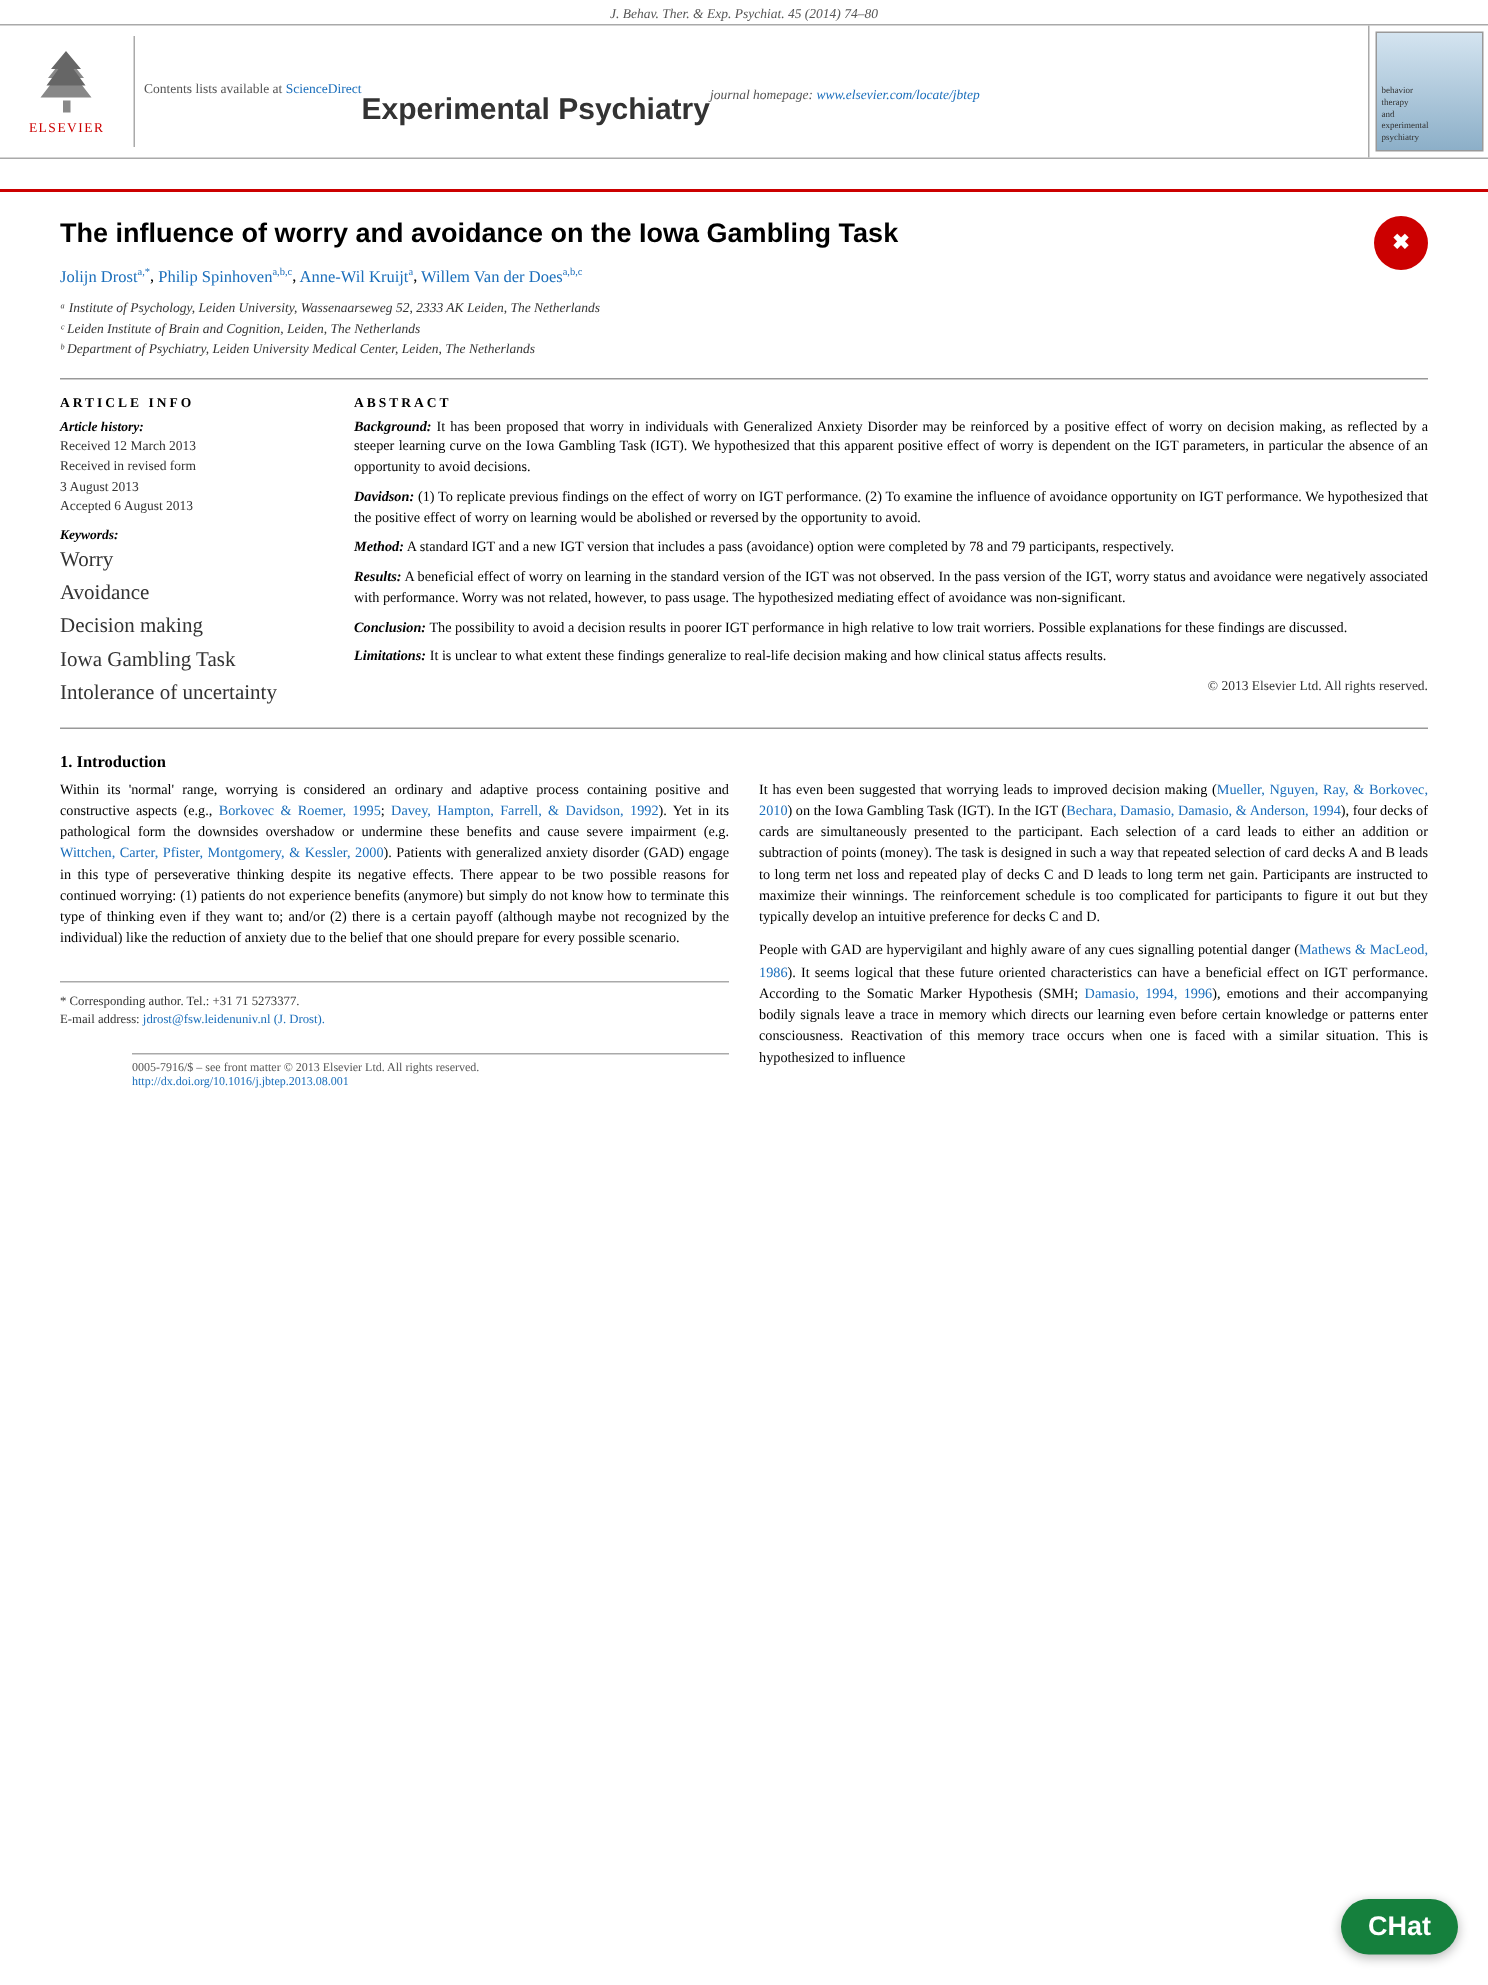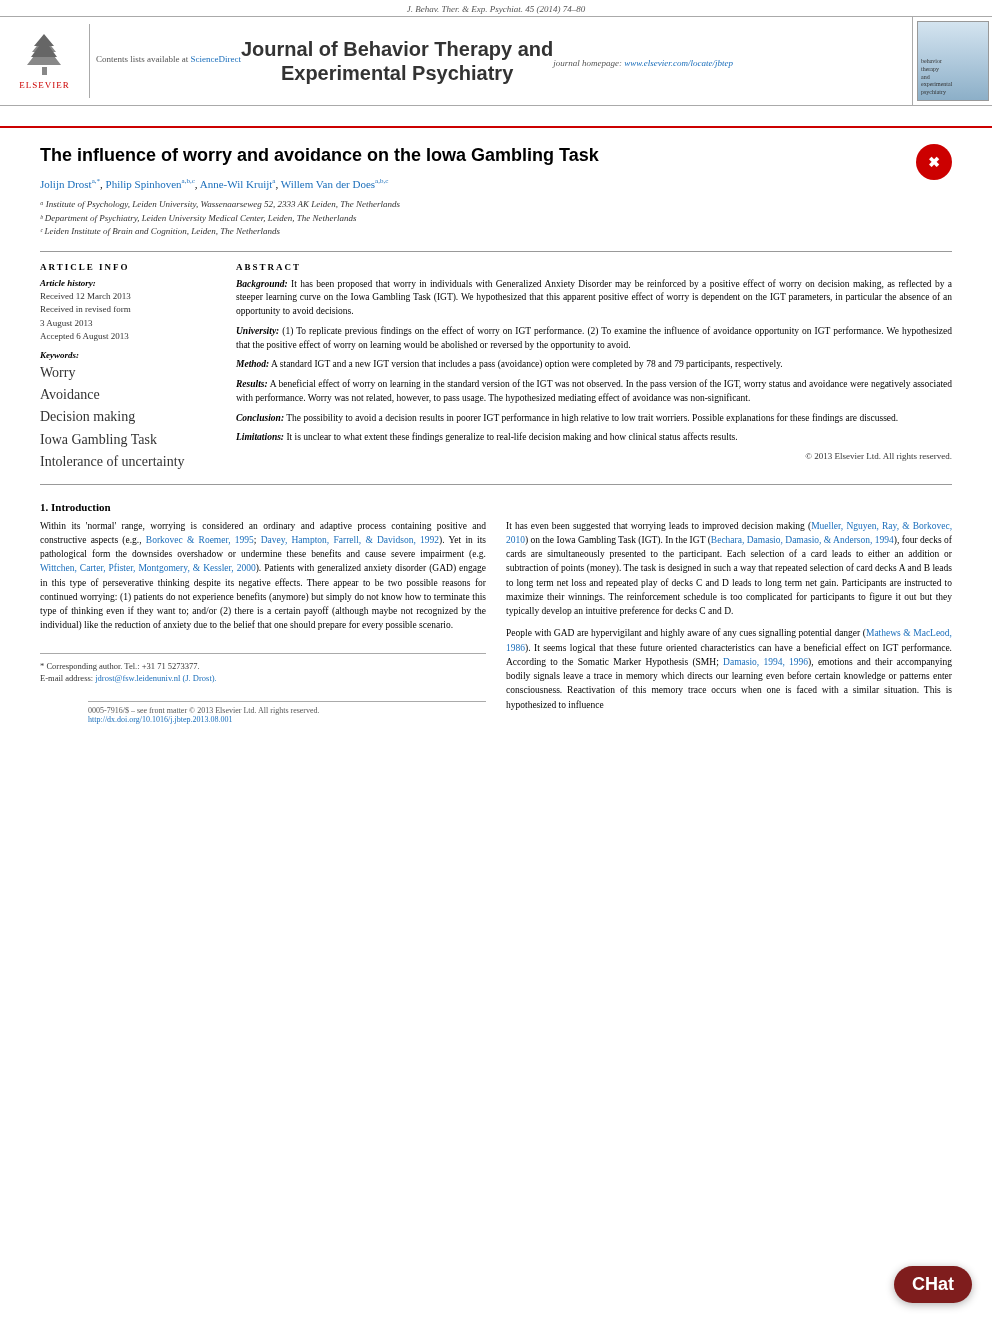--- a/index.html
+++ b/index.html
@@ -308,21 +308,21 @@
     }
 
     sup {
       font-size: 7px;
     }
 
     .chat-badge {
       position: fixed;
       right: 20px;
       bottom: 20px;
-      background: #7f1d1d;
+      background: #15803d;
       color: white;
       padding: 8px 18px;
       border-radius: 24px;
       font-size: 18px;
       font-weight: bold;
       font-family: Arial, sans-serif;
       cursor: pointer;
       box-shadow: 0 2px 8px rgba(0,0,0,0.3);
     }
 
@@ -349,21 +349,21 @@
       </svg>
       <div class="elsevier-label">ELSEVIER</div>
     </div>
 
     <div class="sciencedirect-bar">
       <div class="contents-line">
         <span>Contents lists available at</span>
         <a class="sciencedirect-link">ScienceDirect</a>
       </div>
       <div class="journal-main-title">
-        <span>Journal of Behavior Therapy and</span><br>
+        <br>
         <span>Experimental Psychiatry</span>
       </div>
       <div class="journal-homepage">
         <span>journal homepage:</span>
         <a class="sciencedirect-link">www.elsevier.com/locate/jbtep</a>
       </div>
     </div>
 
     <div class="journal-cover">
       <div class="cover-img">
@@ -384,22 +384,22 @@
 
   <div class="authors">
     <a class="author-link">Jolijn Drost<sup>a,*</sup></a>,
     <a class="author-link">Philip Spinhoven<sup>a,b,c</sup></a>,
     <a class="author-link">Anne-Wil Kruijt<sup>a</sup></a>,
     <a class="author-link">Willem Van der Does<sup>a,b,c</sup></a>
   </div>
 
   <div class="affiliations">
     <div>ᵃ Institute of Psychology, Leiden University, Wassenaarseweg 52, 2333 AK Leiden, The Netherlands</div>
+    <div>ᶜ Leiden Institute of Brain and Cognition, Leiden, The Netherlands</div>
     <div>ᵇ Department of Psychiatry, Leiden University Medical Center, Leiden, The Netherlands</div>
-    <div>ᶜ Leiden Institute of Brain and Cognition, Leiden, The Netherlands</div>
   </div>
 
   <hr class="divider">
 
   <div class="two-col">
 
     <div class="article-info">
       <div class="article-info-title">ARTICLE INFO</div>
 
       <div class="info-section-title">Article history:</div>
@@ -417,21 +417,21 @@
     </div>
 
     <div class="abstract-section">
       <div class="abstract-title">ABSTRACT</div>
 
       <div class="abstract-paragraph">
         <span class="abstract-label">Background:</span>
         <span> It has been proposed that worry in individuals with Generalized Anxiety Disorder may be reinforced by a positive effect of worry on decision making, as reflected by a steeper learning curve on the Iowa Gambling Task (IGT). We hypothesized that this apparent positive effect of worry is dependent on the IGT parameters, in particular the absence of an opportunity to avoid decisions.</span>
       </div>
       <div class="abstract-paragraph">
-        <span class="abstract-label">University:</span>
+        <span class="abstract-label">Davidson:</span>
         <span> (1) To replicate previous findings on the effect of worry on IGT performance. (2) To examine the influence of avoidance opportunity on IGT performance. We hypothesized that the positive effect of worry on learning would be abolished or reversed by the opportunity to avoid.</span>
       </div>
       <div class="abstract-paragraph">
         <span class="abstract-label">Method:</span>
         <span> A standard IGT and a new IGT version that includes a pass (avoidance) option were completed by 78 and 79 participants, respectively.</span>
       </div>
       <div class="abstract-paragraph">
         <span class="abstract-label">Results:</span>
         <span> A beneficial effect of worry on learning in the standard version of the IGT was not observed. In the pass version of the IGT, worry status and avoidance were negatively associated with performance. Worry was not related, however, to pass usage. The hypothesized mediating effect of avoidance was non-significant.</span>
       </div>

